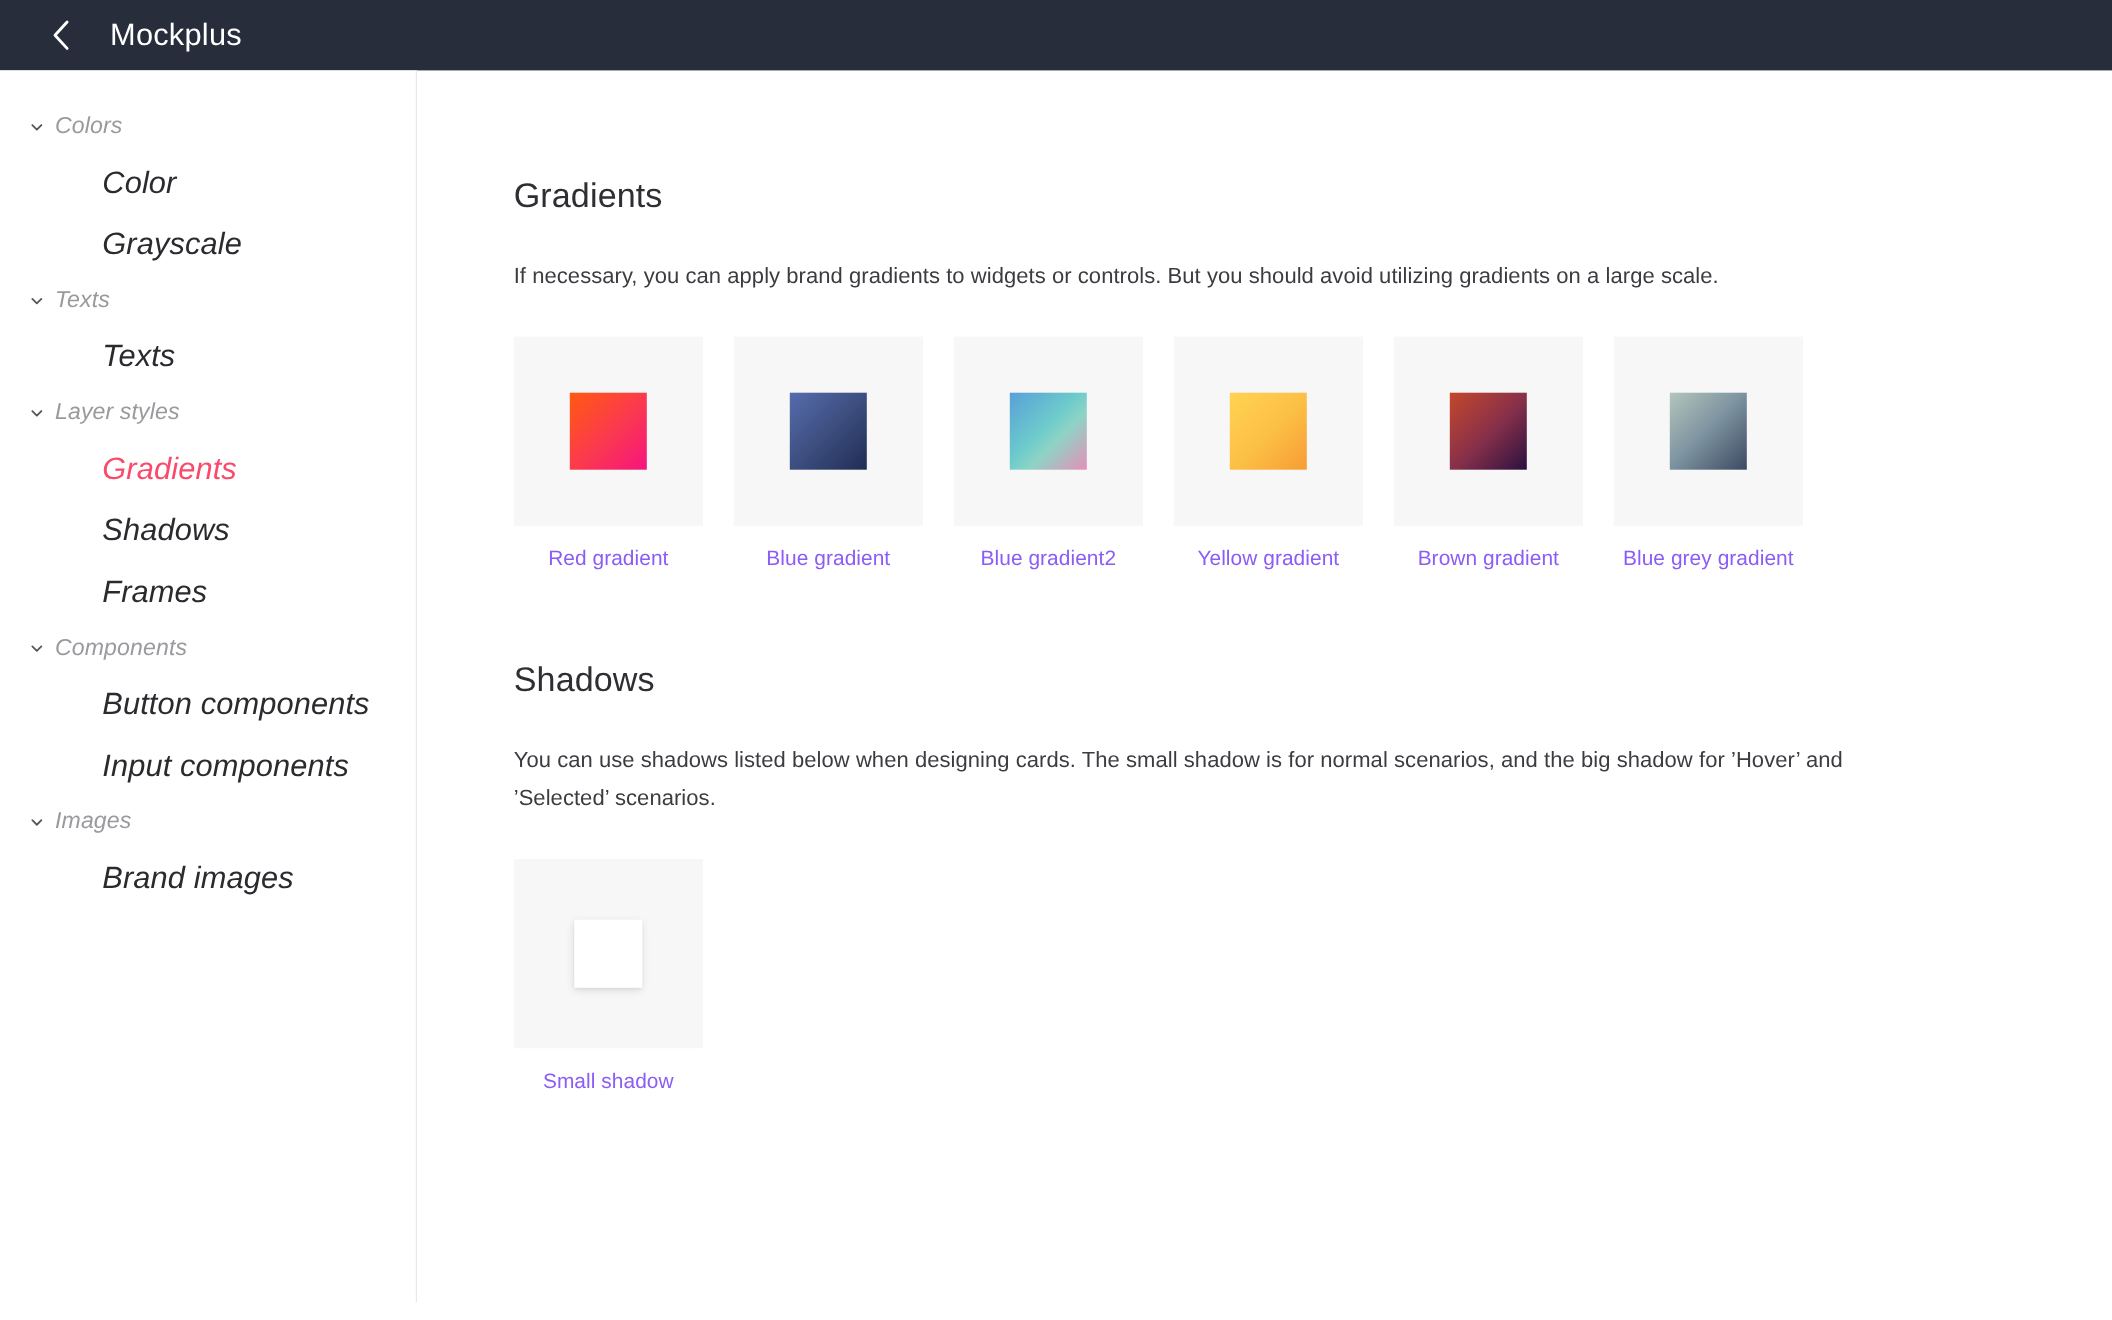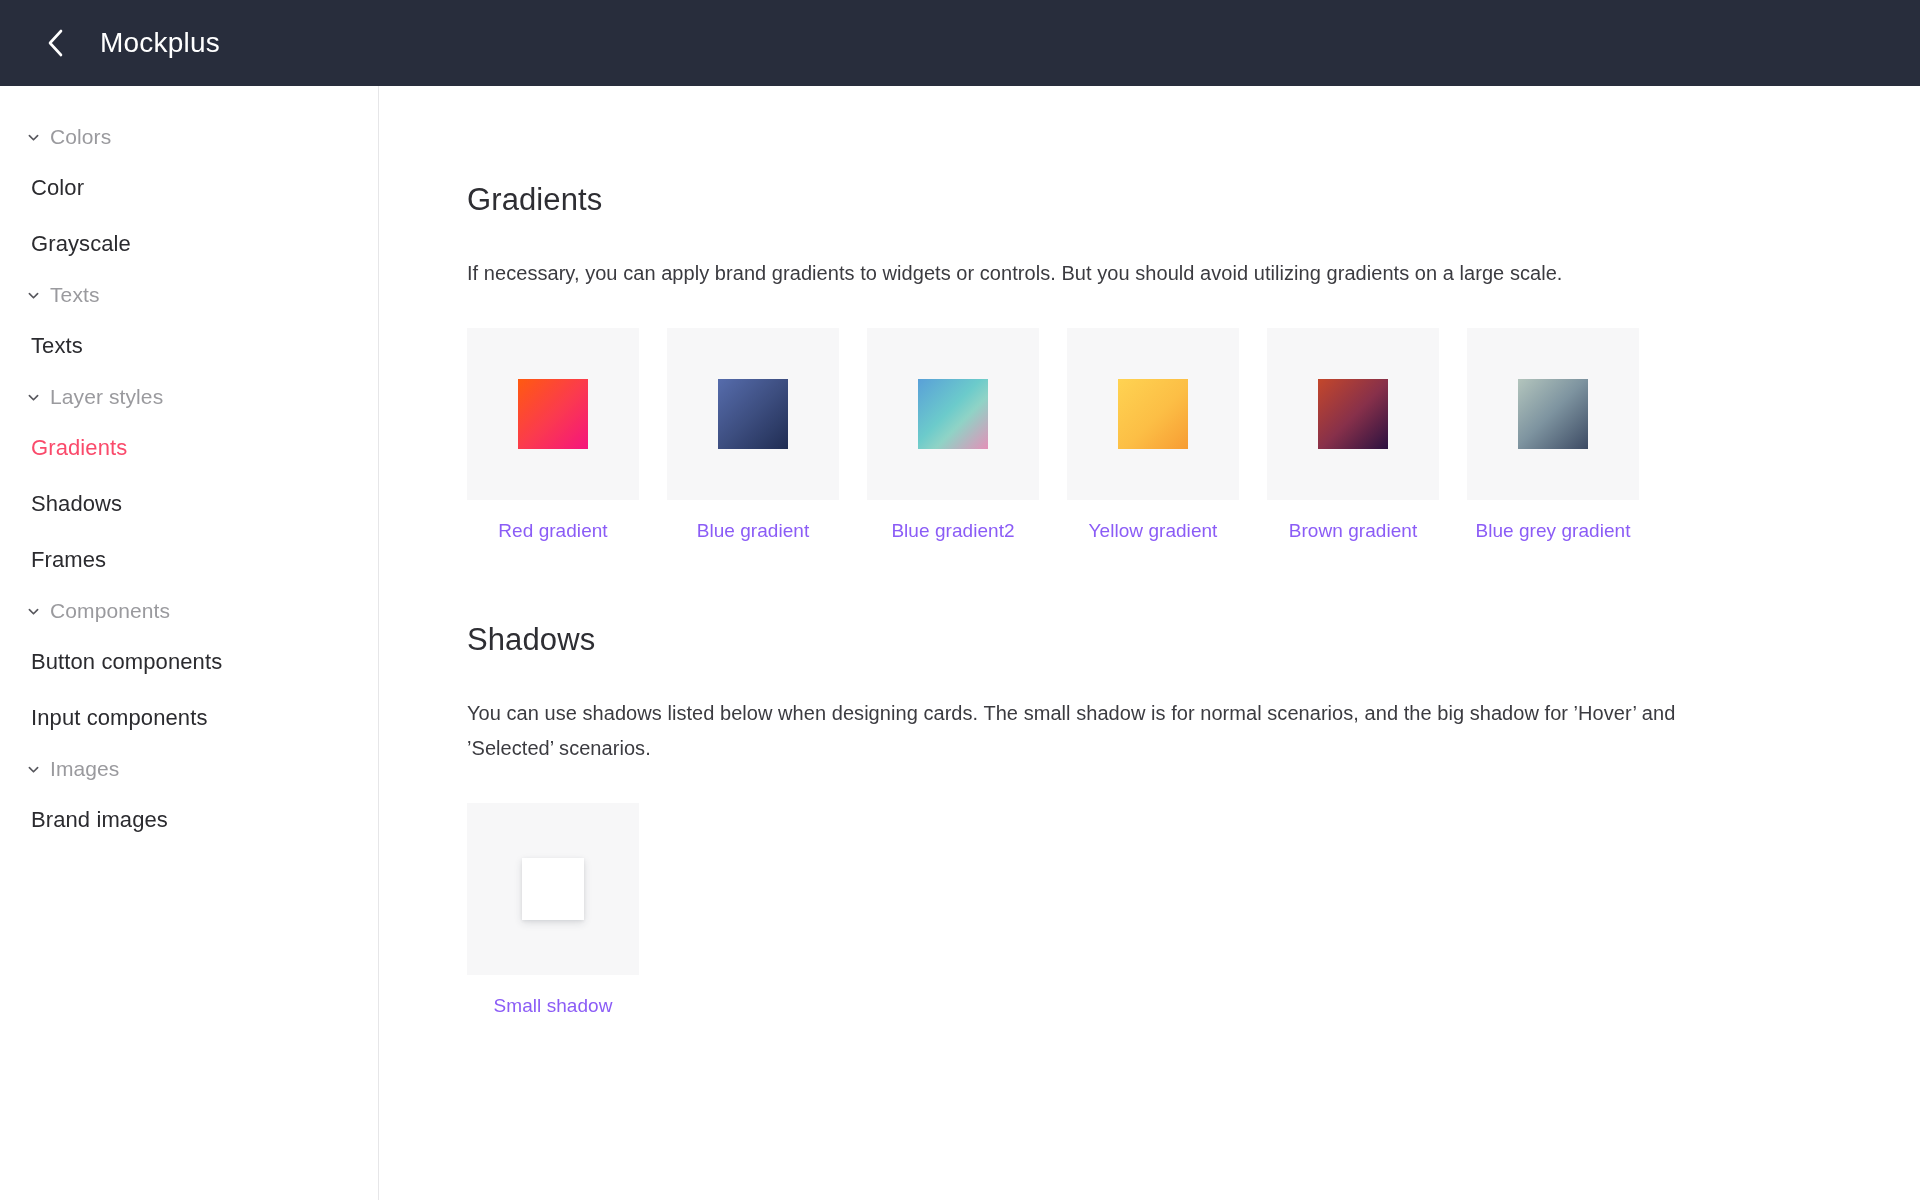--- a/index.html
+++ b/index.html
@@ -9,21 +9,21 @@
     width: 1920px;
     height: 1200px;
     overflow: hidden;
     background: #ffffff;
     font-family: "Liberation Sans", sans-serif;
     -webkit-font-smoothing: antialiased;
   }
 
   
   .topbar {
-    height: 86px;
+    height: 64px;
     background: #282D3C;
     display: flex;
     align-items: center;
     padding-left: 38px;
     gap: 28px;
   }
   .back-btn {
     width: 34px;
     height: 38px;
     display: flex;
@@ -50,21 +50,21 @@
 
   
   .sidebar {
     width: 379px;
     flex: 0 0 379px;
     background: #ffffff;
     border-right: 1px solid #e6e6e8;
     padding-top: 28px;
     overflow: hidden;
   }
-  .nav-group { margin-bottom: 0; }
+  .nav-group { margin-bottom: 0; font-style: italic; }
   .group-header {
     display: flex;
     align-items: center;
     gap: 10px;
     padding: 0 0 0 27px;
     height: 46px;
     cursor: pointer;
     user-select: none;
   }
   .chev {
@@ -76,22 +76,22 @@
   .group-label {
     font-size: 21px;
     color: #9a9a9e;
     font-weight: 400;
     letter-spacing: .1px;
   }
   .nav-item {
     height: 56px;
     display: flex;
     align-items: center;
-    padding-left: 31px;
-    font-size: 22px;
+    padding-left: 93px;
+    font-size: 28px;
     color: #2b2b2f;
     cursor: pointer;
     letter-spacing: .1px;
   }
   .nav-item.active { color: #FA4A6B; }
 
   
   .main {
     flex: 1 1 auto;
     padding: 96px 0 0 88px;

